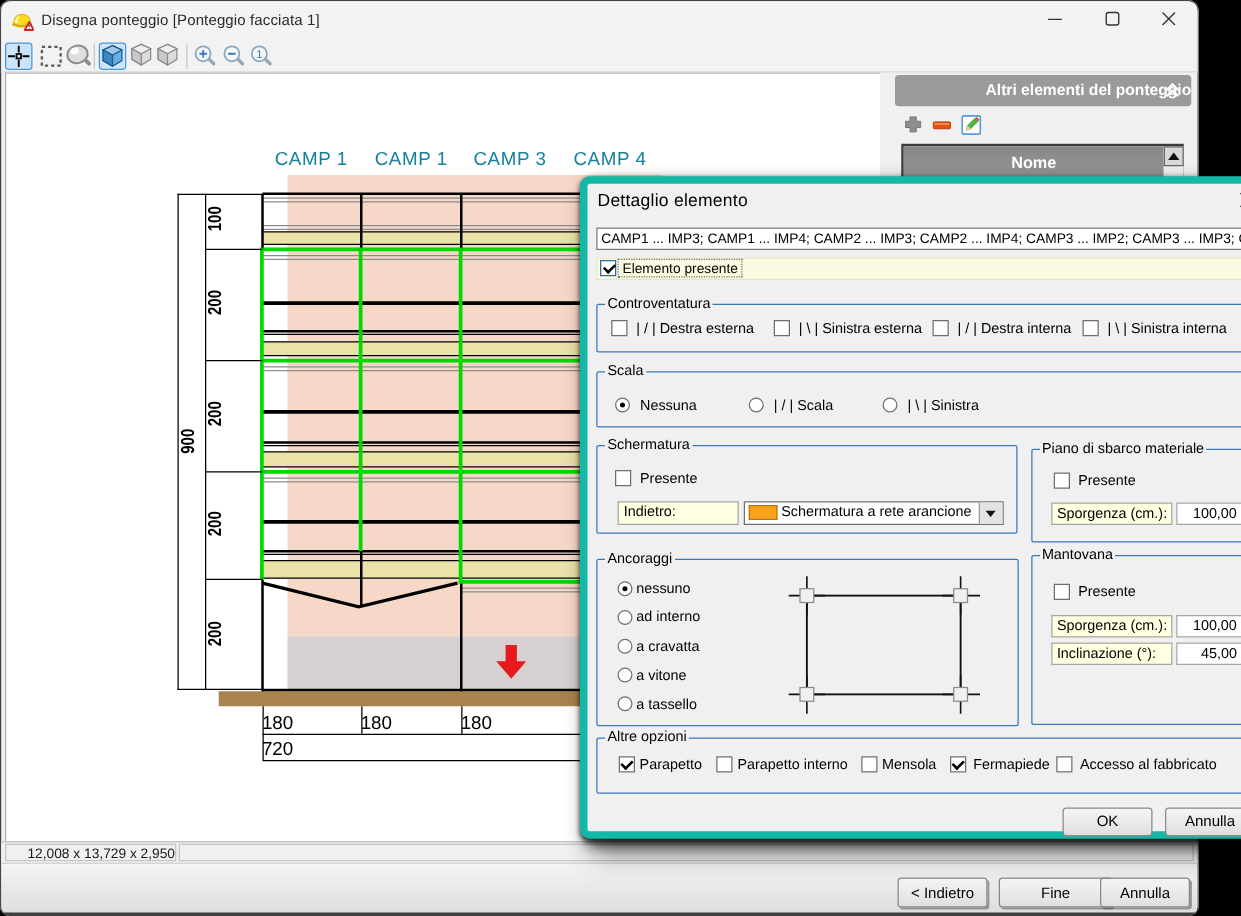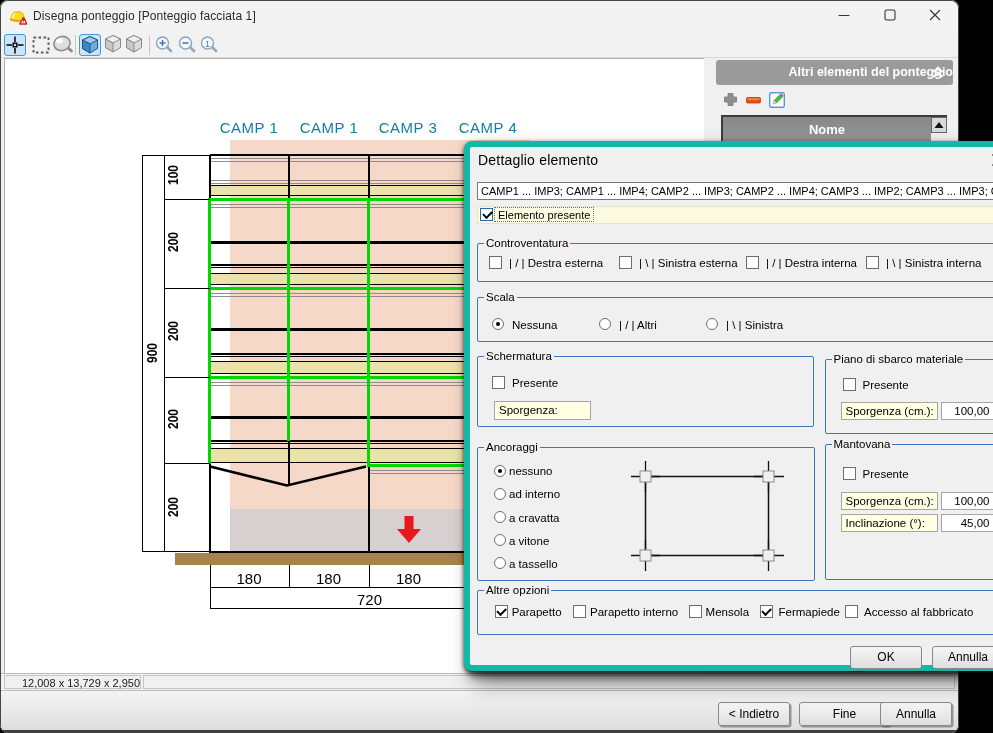--- a/index.html
+++ b/index.html
@@ -15,21 +15,21 @@
 .wbtn{position:absolute;top:8px;width:14px;height:14px;color:#333;}
 
 #toolbar{position:absolute;left:1px;top:32px;width:957px;height:26px;background:#f2f2f2;border-bottom:1px solid #d9d9d9;box-sizing:border-box;}
 .tbtn{position:absolute;top:2px;width:22px;height:22px;border-radius:3px;box-sizing:border-box;}
 .tbtn.sel{border:1px solid #4a96d9;background:#cce4f7;}
 .tsep{position:absolute;top:3px;width:1px;height:20px;background:#c6c6c6;}
 
 #canvas{position:absolute;left:4px;top:58px;width:700px;height:615px;background:#fff;border-left:1px solid #b0b0b0;border-top:1px solid #b0b0b0;box-sizing:border-box;}
 .camp{position:absolute;top:118.5px;width:80px;text-align:center;font-size:15px;color:#15809f;letter-spacing:0.5px;}
 .rot{position:absolute;transform:translate(-50%,-50%) rotate(-90deg) scaleX(0.8);font-size:15px;font-weight:bold;color:#000;white-space:nowrap;}
-.dimtxt{position:absolute;font-size:15px;line-height:15px;color:#000;text-align:center;}
+.dimtxt{position:absolute;font-size:15px;line-height:15px;color:#000;}
 
 #rphead{position:absolute;left:716px;top:60px;width:237px;height:25px;background:#9a9a9a;border-radius:3px;color:#fff;font-weight:bold;font-size:12.5px;text-align:right;padding-left:21px;box-sizing:border-box;line-height:25px;}
 #rptable{position:absolute;left:721px;top:115px;width:226px;height:60px;border:2px solid #3c3c3c;background:#fff;box-sizing:border-box;}
 #rpth{position:absolute;left:0;top:0;width:206px;height:56px;background:linear-gradient(#888,#a8a8a8);color:#fff;font-weight:bold;font-size:13px;text-align:center;}
 
 #statusbar{position:absolute;left:1px;top:673px;width:957px;height:17px;background:#f0f0f0;border-top:1px solid #bdbdbd;}
 #stbox1{position:absolute;left:3px;top:1px;width:137px;height:14px;border:1px solid #c6c6c6;font-size:11px;color:#1a1a1a;line-height:14px;padding-left:9px;box-sizing:border-box;text-align:right;}
 #stbox2{position:absolute;left:142px;top:1px;width:812px;height:14px;border:1px solid #c6c6c6;box-sizing:border-box;}
 
 #bottombar{position:absolute;left:1px;top:690px;width:957px;height:42px;background:linear-gradient(#f4f4f4,#dcdcdc);border-top:1px solid #bfbfbf;border-radius:0 0 8px 8px;}
@@ -280,29 +280,37 @@
     <div class="cb" style="left:268px;top:12px;"></div>
       <div class="lbl" style="left:288px;top:12px;">| / | Destra interna</div>
     <div class="cb" style="left:388px;top:12px;"></div>
       <div class="lbl" style="left:408px;top:12px;">| \ | Sinistra interna</div>
   </div>
   <div class="grp" style="left:7px;top:150px;width:524px;height:45px;padding-left:20px;">
     <div class="grplbl">Scala</div>
     <div class="radio on" style="left:14px;top:20px;"></div>
       <div class="lbl" style="left:34px;top:20px;">Nessuna</div>
     <div class="radio" style="left:121px;top:20px;"></div>
-      <div class="lbl" style="left:141px;top:20px;">| / | Altri</div>
+      <div class="lbl" style="left:141px;top:20px;">| / | Scala</div>
     <div class="radio" style="left:228px;top:20px;"></div>
       <div class="lbl" style="left:248px;top:20px;">| \ | Sinistra</div>
   </div>
   <div class="grp" style="left:7px;top:209px;width:337px;height:71px;">
     <div class="grplbl">Schermatura</div>
     <div class="cb" style="left:14px;top:19px;"></div>
       <div class="lbl" style="left:34px;top:19px;">Presente</div>
-    <div class="yf" style="left:16px;top:44px;width:97px;height:19px;line-height:17px;">Sporgenza:</div>
+    <div class="yf" style="left:16px;top:44px;width:97px;height:19px;line-height:17px;">Indietro:</div>
+    <div class="abs" style="left:117px;top:44px;width:208px;height:19px;background:#fff;border:1px solid #707070;box-sizing:border-box;">
+      <div class="abs" style="left:3px;top:2px;width:23px;height:12px;background:#f9a11b;border:1px solid #b87b10;box-sizing:border-box;"></div>
+      <div class="lbl" style="left:29px;top:1px;">Schermatura a rete arancione</div>
+      <div class="abs" style="left:187px;top:0px;width:19px;height:17px;background:#e3e3e3;border-left:1px solid #9a9a9a;box-sizing:border-box;"></div>
+      <svg class="abs" style="left:192px;top:6px;" width="9" height="6" viewBox="0 0 9 6">
+          <path d="M0.5 0.5 H8.5 L4.5 5.5 Z" fill="#111"></path>
+        </svg>
+    </div>
   </div>
   <div class="grp" style="left:354.5px;top:211.5px;width:176.5px;height:75px;">
     <div class="grplbl">Piano di sbarco materiale</div>
     <div class="cb" style="left:17px;top:18px;"></div>
       <div class="lbl" style="left:37px;top:18px;">Presente</div>
     <div class="yf" style="left:15px;top:42.5px;width:97.5px;height:18px;line-height:16px;">Sporgenza (cm.):</div>
     <div class="wf" style="left:115.5px;top:42.5px;width:53.5px;height:18px;line-height:16px;">100,00</div>
   </div>
   <div class="grp" style="left:7px;top:300px;width:338px;height:134px;">
     <div class="grplbl">Ancoraggi</div>

